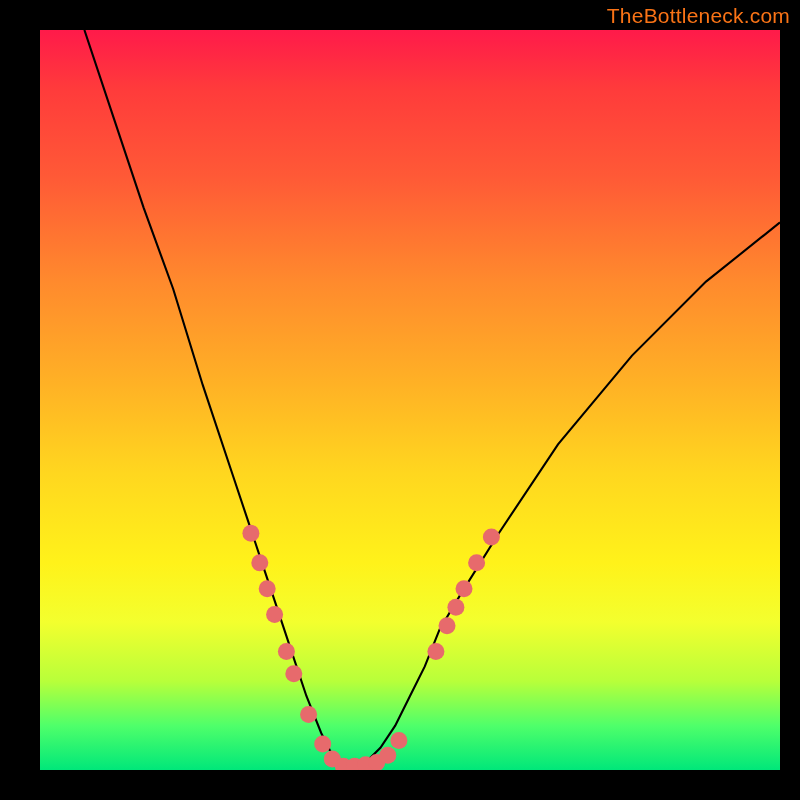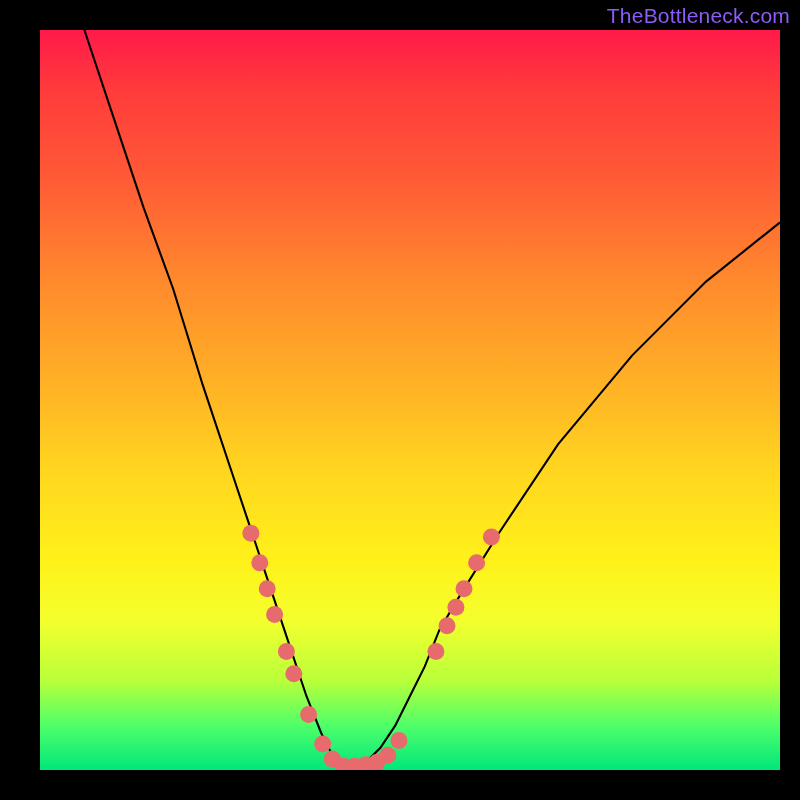--- a/index.html
+++ b/index.html
@@ -36,21 +36,21 @@
       #f3ff2e 80%,
       #b8ff3a 88%,
       #4fff6a 94%,
       #00e77a 100%
     );
   }
   .watermark {
     position: absolute;
     top: 4px;
     right: 10px;
-    color: #8b5cf6;
+    color: #f97316;
     font-size: 21px;
     font-weight: 500;
     letter-spacing: 0.2px;
     user-select: none;
   }
   svg.curve {
     position: absolute;
     left: 0;
     top: 0;
     width: 740px;

